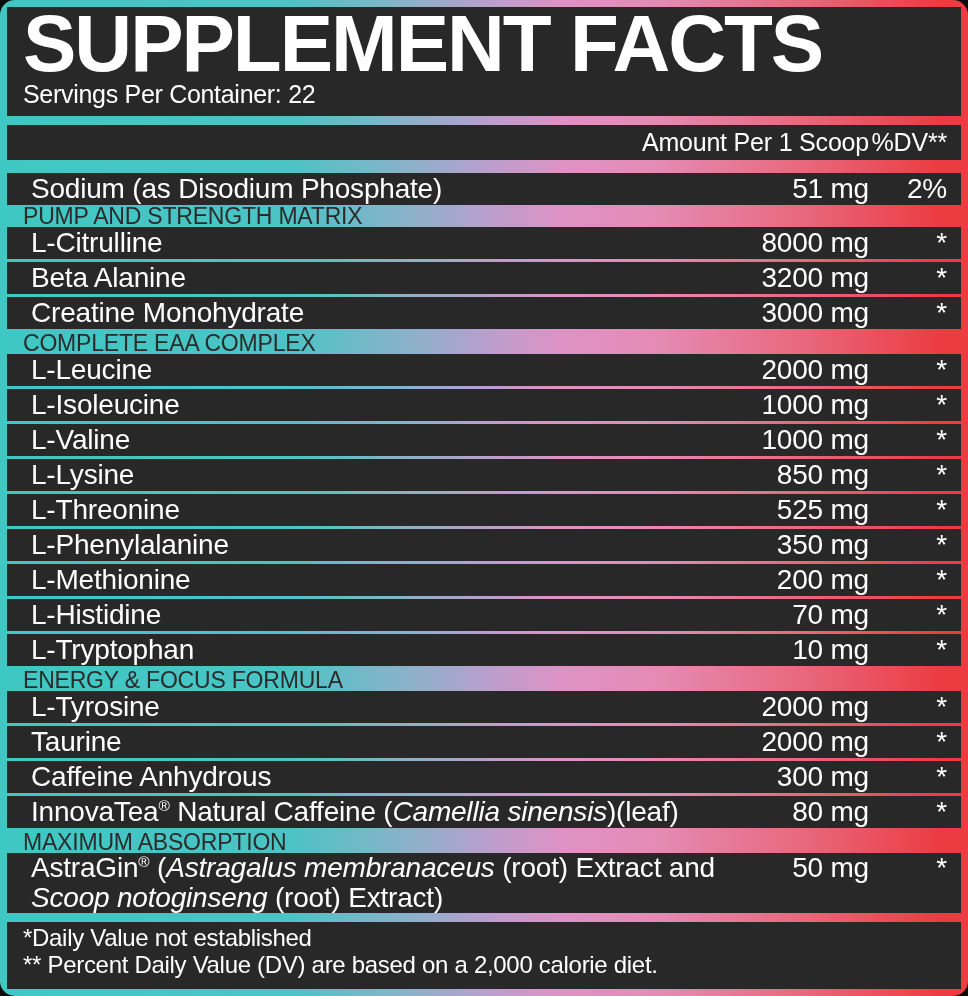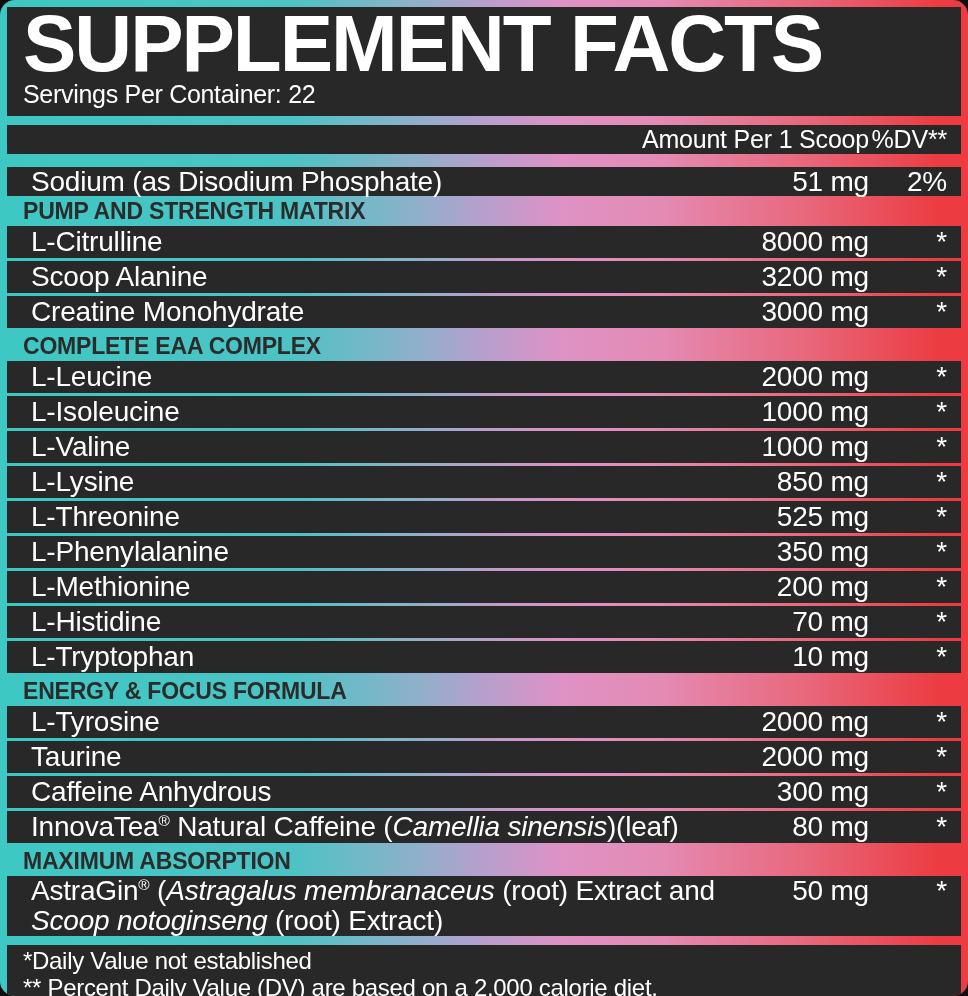--- a/index.html
+++ b/index.html
@@ -39,24 +39,24 @@
     display: flex; align-items: center;
     min-height: 29px; margin-bottom: 3px;
     padding-left: 24px; font-size: 28px; letter-spacing: -0.2px;
   }
   .row .name { flex: 1; line-height: 30px; }
   .row.no-gap { margin-bottom: 0; }
   .row.multiline { align-items: flex-start; min-height: 60px; }
   .row.multiline .cell-amount, .row.multiline .cell-dv { line-height: 30px; }
 
   .section-band {
-    height: 30px; flex: none;
+    height: 22px; flex: none;
     display: flex; align-items: center;
     padding-left: 16px;
-    font-size: 23px; font-weight: bold; letter-spacing: -0.2px;
+    font-size: 23px; font-weight: normal; letter-spacing: -0.2px;
     color: var(--section-text, #2b2b2b);
     background: transparent;
   }
 
   .footer {
     flex: 1; margin-top: 6px;
     padding: 2px 16px;
     font-size: 24px; line-height: 27px; letter-spacing: -0.3px;
   }
 
@@ -85,21 +85,21 @@
   </div>
 
   <div id="sections">
       <div class="section-band">PUMP AND STRENGTH MATRIX</div>
       <div class="block row">
         <span class="name">L-Citrulline</span>
         <span class="cell-amount">8000 mg</span>
         <span class="cell-dv">*</span>
       </div>
       <div class="block row">
-        <span class="name">Scoop Alanine</span>
+        <span class="name">Beta Alanine</span>
         <span class="cell-amount">3200 mg</span>
         <span class="cell-dv">*</span>
       </div>
       <div class="block row">
         <span class="name">Creatine Monohydrate</span>
         <span class="cell-amount">3000 mg</span>
         <span class="cell-dv">*</span>
       </div>
       <div class="section-band">COMPLETE EAA COMPLEX</div>
       <div class="block row">

